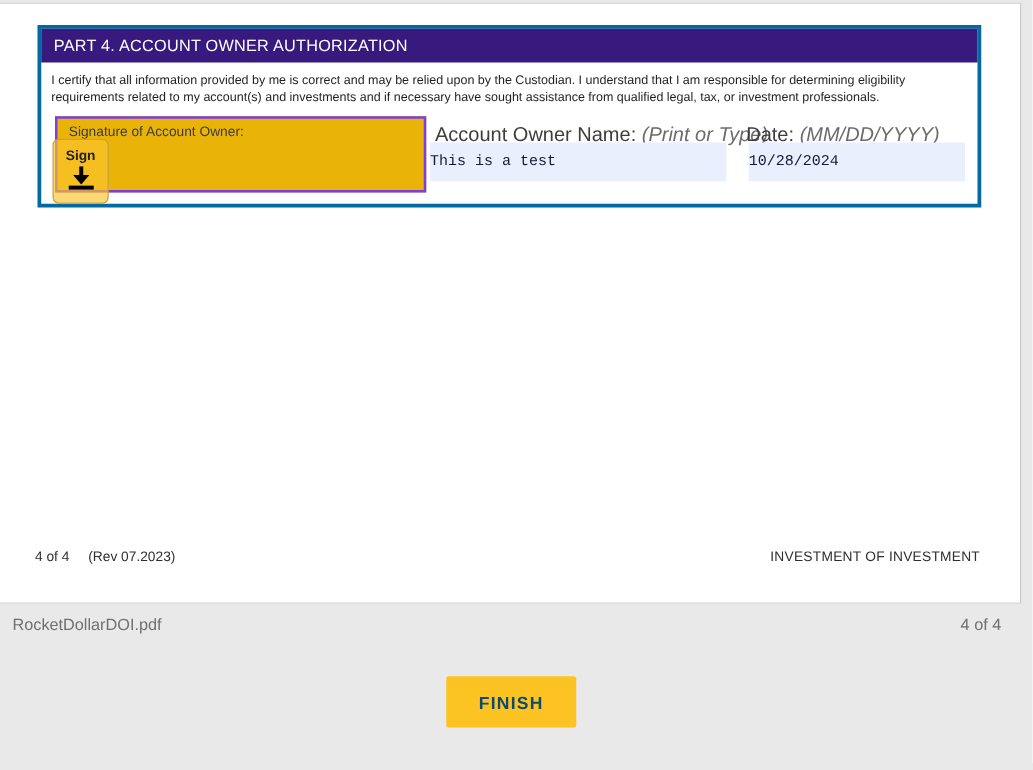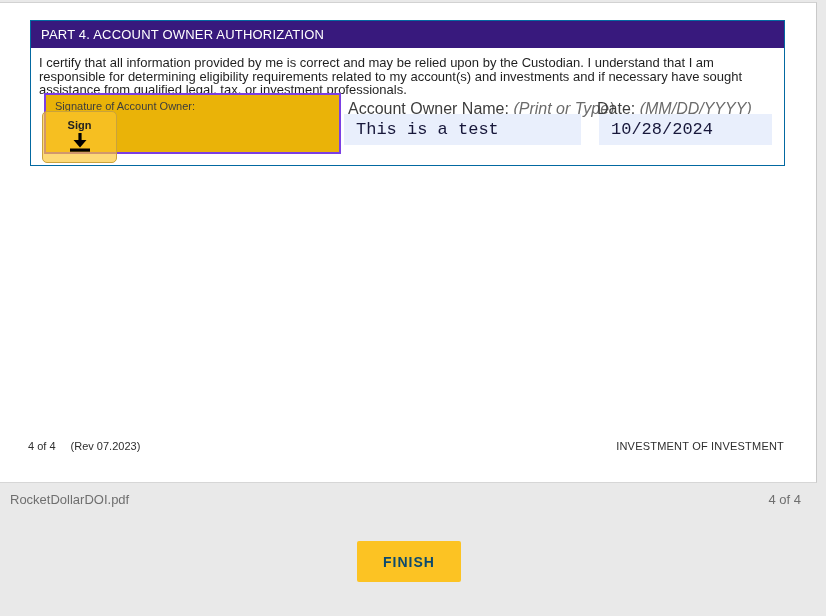--- a/index.html
+++ b/index.html
@@ -20,35 +20,35 @@
     border-top: 1px solid #d2d2d2;
     border-right: 1px solid #c9c9c9;
     border-bottom: 1px solid #d6d6d6;
   }
 
   
   .part4-box {
     position: absolute;
     left: 30px; top: 17px;
     width: 755px; height: 146px;
-    border: 1px solid #0369a1;
+    border: 3px solid #0369a1;
     background: #fff;
   }
   .part4-header {
     height: 27px;
     background: #38197d;
     color: #ffffff;
     font-size: 13px;
     line-height: 27px;
     padding-left: 10px;
     letter-spacing: 0.2px;
   }
   .certify-text {
     padding: 8px 8px 0 8px;
-    font-size: 13px;
+    font-size: 10px;
     line-height: 13.5px;
     color: #1f1f1f;
     width: 752px;
   }
 
   
   .sig-field {
     position: absolute;
     left: 44px; top: 90px;
     width: 297px; height: 61px;
@@ -56,21 +56,21 @@
     background: #eab308;
   }
   .sig-label {
     padding: 5px 0 0 9px;
     font-size: 11px;
     color: #3d3d3d;
   }
   .sign-tag {
     position: absolute;
     left: 42px; top: 108px;
-    width: 75px; height: 52px;
+    width: 45px; height: 52px;
     background: rgba(252, 198, 47, 0.66);
     border: 1px solid #c9a23c;
     border-radius: 5px;
     z-index: 5;
     display: flex;
     flex-direction: column;
     align-items: center;
     cursor: pointer;
   }
   .sign-tag-label {
@@ -87,24 +87,23 @@
     font-size: 16px;
     color: #3d3d3d;
     white-space: nowrap;
   }
   .field-label .hint { font-style: italic; color: #6b6b6b; }
   .doc-input {
     position: absolute;
     height: 31px;
     background: #e9effc;
     font-family: "Liberation Mono", "DejaVu Sans Mono", monospace;
-    font-size: 17px;
+    font-size: 12px;
     color: #17173a;
     line-height: 31px;
-    padding-left: 12px;
     white-space: nowrap;
     overflow: hidden;
   }
   #name-label { left: 348px; top: 97px; }
   #name-input { left: 344px; top: 111px; width: 237px; }
   #date-label { left: 597px; top: 97px; }
   #date-input { left: 599px; top: 111px; width: 173px; }
 
   
   .doc-footer-left {

